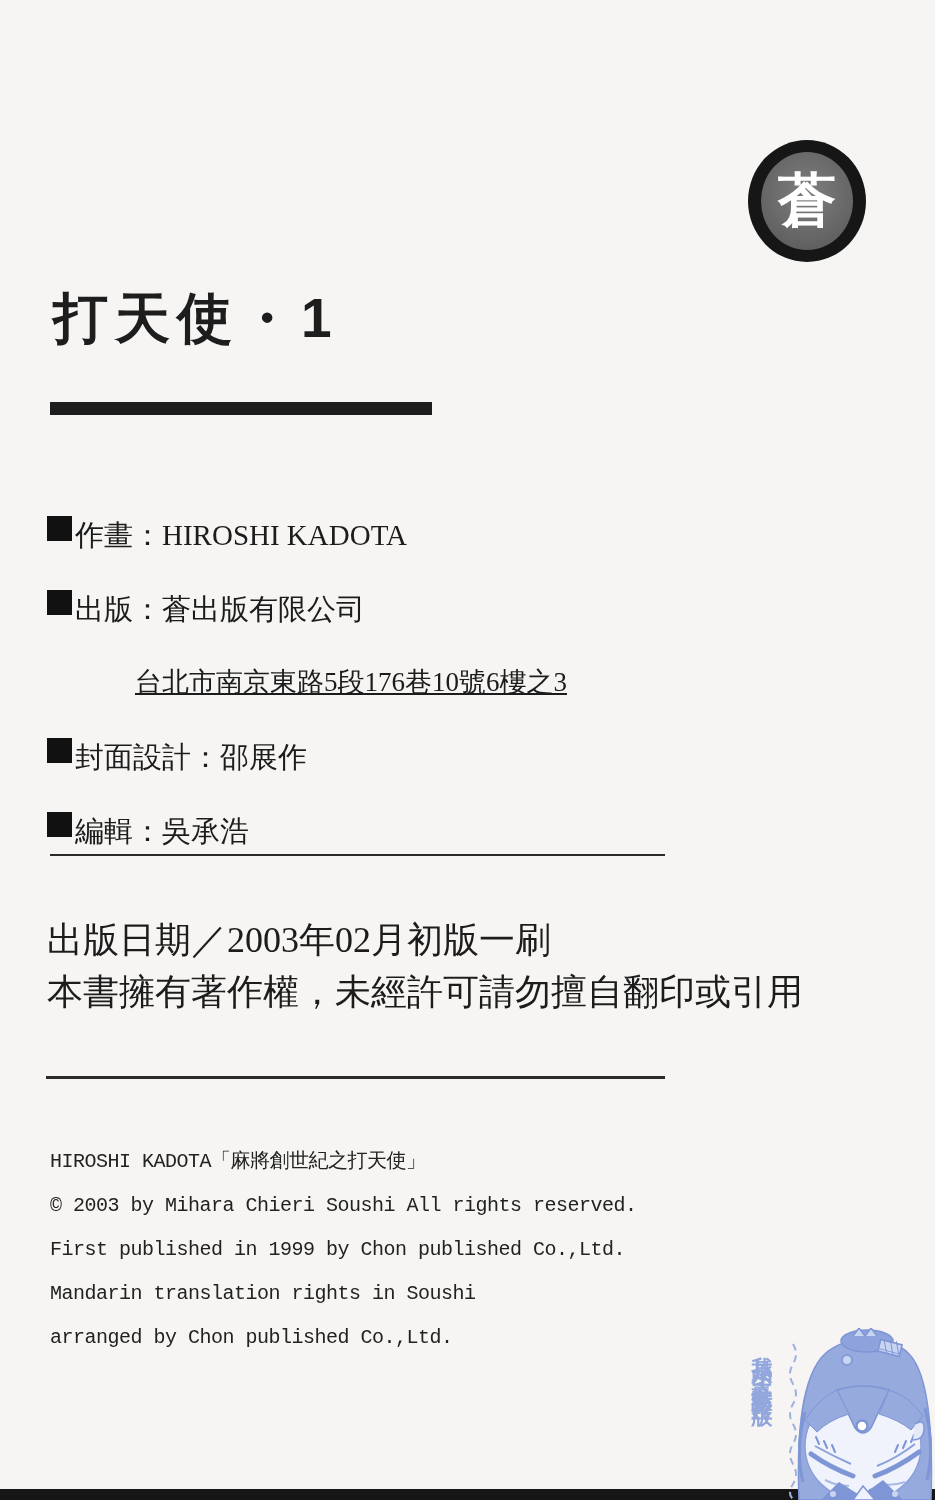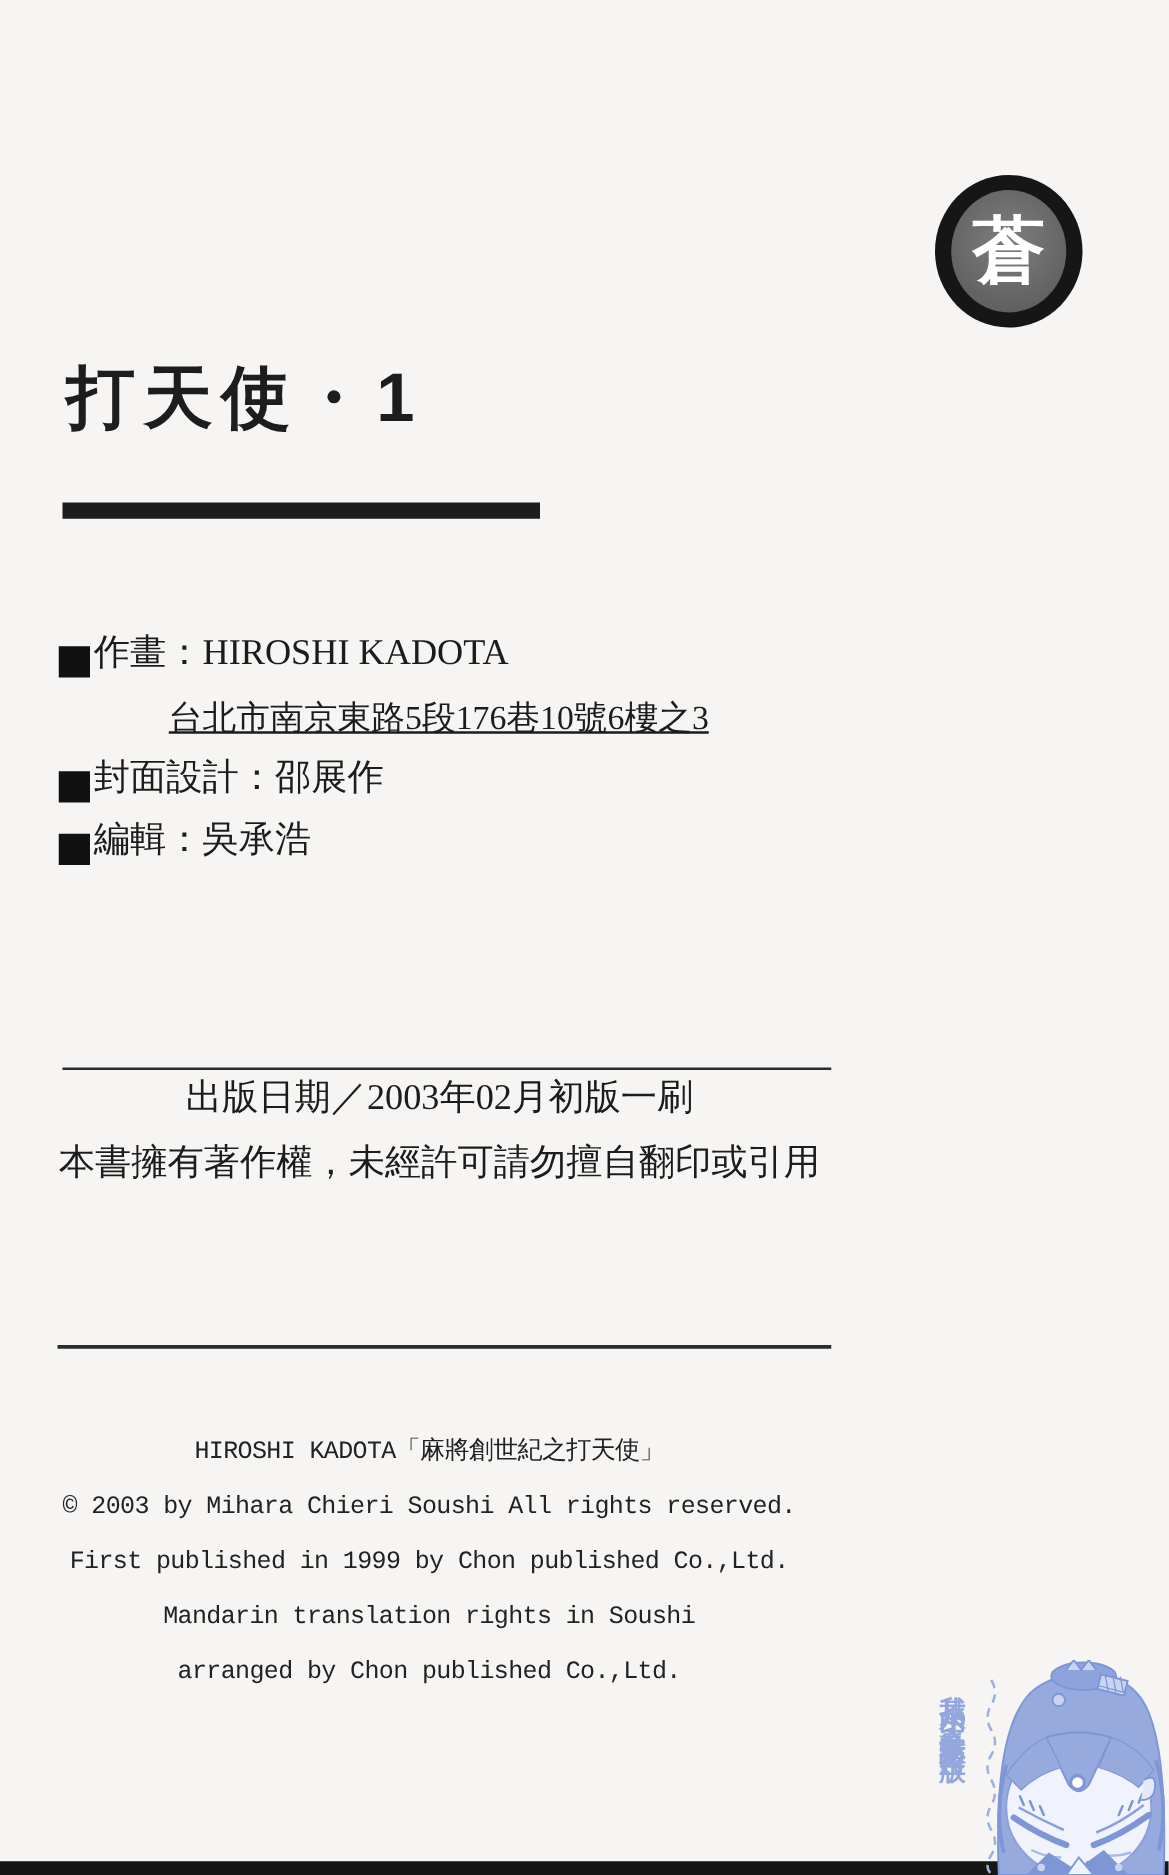--- a/index.html
+++ b/index.html
@@ -38,45 +38,45 @@
     letter-spacing:7px;color:#1d1d1d;white-space:nowrap;
   }
   .title-underline{
     position:absolute;left:50px;top:402px;
     width:382px;height:13px;background:#1d1d1d;
   }
 
   
   .credits{position:absolute;left:47px;top:492px;}
   .credit-row{
-    display:flex;align-items:flex-end;height:50px;
-    font-size:29px;white-space:nowrap;
+    display:flex;align-items:flex-start;height:50px;
+    font-size:29px;white-space:nowrap;margin-top:24px;
   }
   .bullet{
     width:25px;height:25px;background:#111;
     margin-right:3px;flex:none;
   }
   .credit-row.address{padding-left:88px;font-size:27px;text-decoration:underline;}
 
   .rule{position:absolute;background:#2b2b2b;}
   .rule-1{left:50px;top:854px;width:615px;height:2px;}
   .rule-2{left:46px;top:1076px;width:619px;height:3px;}
 
   
   .pub{
-    position:absolute;left:47px;top:852px;
-    font-size:29px;line-height:52px;white-space:nowrap;text-align:center;
+    position:absolute;left:47px;top:914px;
+    font-size:36px;line-height:52px;white-space:nowrap;
   }
 
   
   .copyright{
     position:absolute;left:50px;top:1140px;
     font-family:"Liberation Mono", monospace;
     font-size:20px;line-height:44px;letter-spacing:-0.5px;
-    color:#222;white-space:nowrap;text-align:center;
+    color:#222;white-space:nowrap;
   }
 
   
   .wm-text{
     position:absolute;left:742px;top:1340px;height:168px;
     writing-mode:vertical-rl;
     font-size:21px;font-weight:bold;letter-spacing:4px;
     color:#93a7dd;
     font-family:"Liberation Serif", serif;
   }
@@ -100,20 +100,24 @@
     </div>
   </div>
 
   <div class="title">打天使・1</div>
   <div class="title-underline"></div>
 
   <div class="credits">
     <div class="credit-row">
       <span class="bullet"></span>
       <span>作畫：HIROSHI KADOTA</span>
+    </div>
+    <div class="credit-row">
+      <span class="bullet"></span>
+      <span>出版：蒼出版有限公司</span>
     </div>
     <div class="credit-row address">
       <span>台北市南京東路5段176巷10號6樓之3</span>
     </div>
     <div class="credit-row">
       <span class="bullet"></span>
       <span>封面設計：邵展作</span>
     </div>
     <div class="credit-row">
       <span class="bullet"></span>

